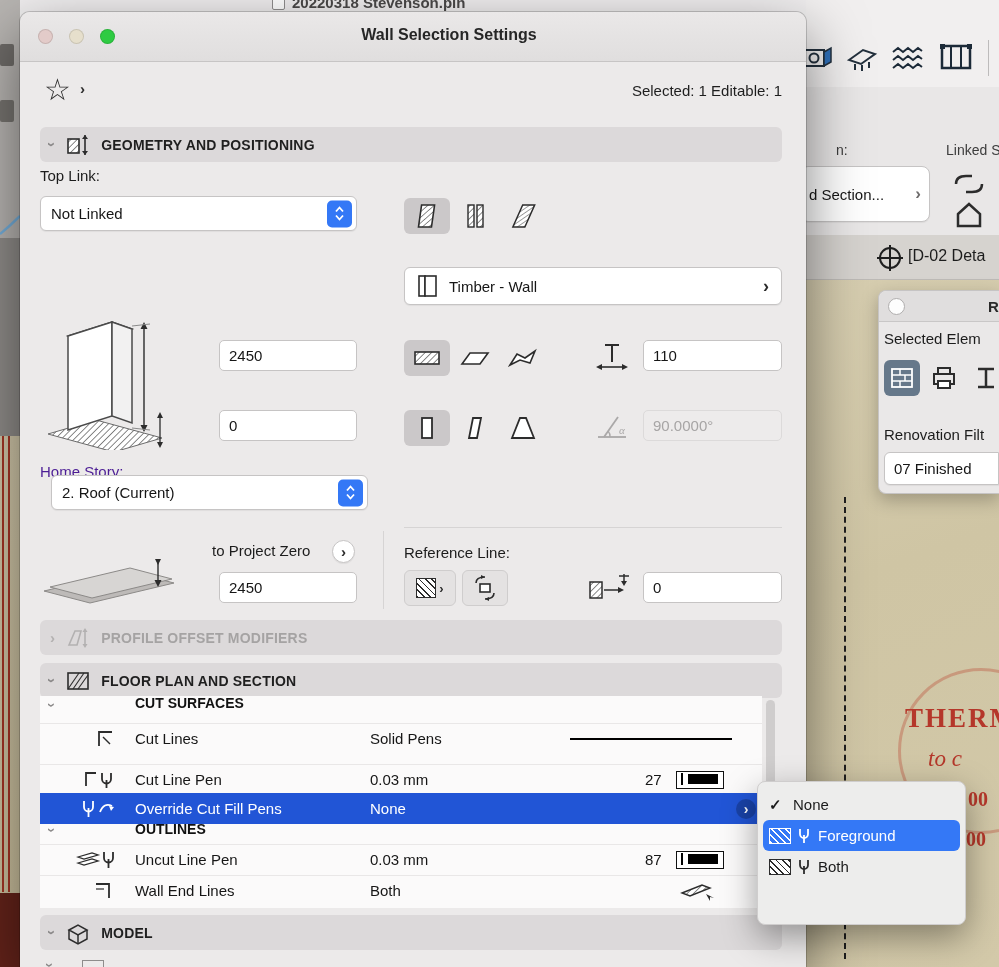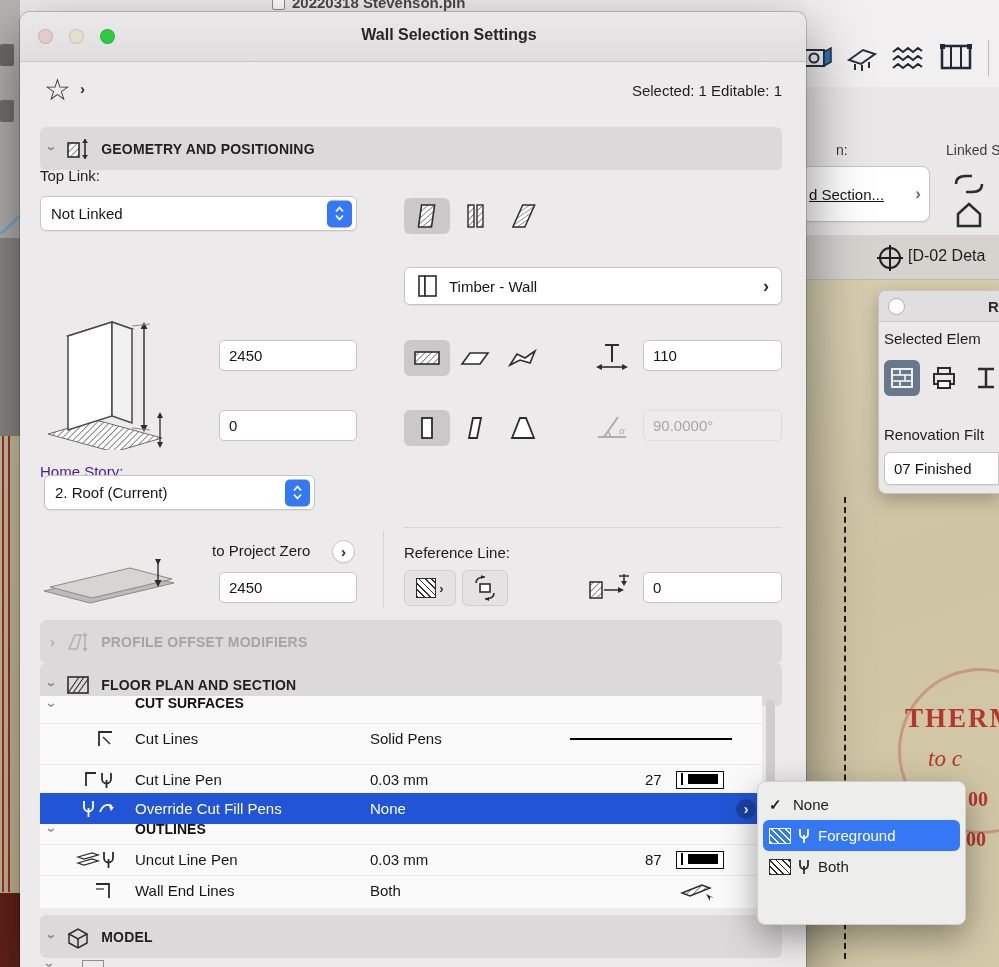--- a/index.html
+++ b/index.html
@@ -9,21 +9,21 @@
   .t{position:absolute;white-space:nowrap;}
   .chev-r{display:inline-block;color:#6e6c6c;font-weight:bold;}
   .chev-d{display:inline-block;transform:rotate(90deg);color:#8a8888;font-weight:bold;}
   
   #dlg{position:absolute;left:20px;top:12px;width:786px;height:955px;background:#eceaea;
        border-radius:10px 10px 0 0;box-shadow:0 22px 60px rgba(0,0,0,.5),0 0 0 1px rgba(0,0,0,.18);}
   .titlebar{position:absolute;left:0;top:0;width:100%;height:50px;border-radius:10px 10px 0 0;
        background:linear-gradient(#eae8e8,#e0dede);border-bottom:1px solid #c7c5c5;box-sizing:border-box;}
   .tl{position:absolute;top:17px;width:15px;height:15px;border-radius:50%;box-shadow:inset 0 0 0 1px rgba(0,0,0,.12);}
   .dlg-title{position:absolute;top:14px;width:100%;text-align:center;font-size:16px;font-weight:bold;color:#262626;padding-left:36px;}
-  .sechdr{position:absolute;left:20px;width:742px;height:43px;background:#dcd9da;border-radius:6px;
+  .sechdr{position:absolute;left:20px;width:742px;height:35px;background:#dcd9da;border-radius:6px;
        display:flex;align-items:center;gap:10px;padding:0 10px;box-sizing:border-box;
        font-weight:bold;font-size:14px;color:#1f1f1f;letter-spacing:.2px;}
   .sechdr.dis{color:#a5a3a3;}
   .fld{position:absolute;background:#fff;border:1px solid #c6c4c4;border-radius:5px;height:31px;
        font-size:15px;color:#161616;display:flex;align-items:center;padding:0 9px;box-sizing:border-box;}
   .fld.dis{background:#edebeb;border-color:#dcdada;color:#a7a5a5;}
   .popupbtn{position:absolute;background:#fff;border:1px solid #c6c4c4;border-radius:6px;height:35px;
        font-size:15px;color:#161616;display:flex;align-items:center;padding:0 10px;box-sizing:border-box;
        box-shadow:0 1px 1px rgba(0,0,0,.06);}
   .stepper{position:absolute;right:4px;top:50%;transform:translateY(-50%);width:25px;height:27px;
@@ -139,21 +139,21 @@
     <line x1="23" y1="6" x2="23" y2="28" stroke="#1c2a38" stroke-width="2"></line>
     <rect x="2" y="4" width="5" height="5" fill="#1c2a38"></rect>
     <rect x="29" y="4" width="5" height="5" fill="#1c2a38"></rect>
   </svg>
   <div class="vr" style="left:988px;top:40px;height:36px;background:#bdbbbb;"></div>
 
   <div id="rpanelTop"></div>
   <div class="t" style="left:836px;top:142px;font-size:14px;color:#3c3c3c;">n:</div>
   <div class="t" style="left:946px;top:142px;font-size:14px;color:#3c3c3c;">Linked S</div>
   <div class="whitebtn" style="left:800px;top:166px;width:130px;height:56px;border-radius:8px;padding:0 8px;">
-    <span style="flex:1;text-decoration:underline;">d Section...</span>
+    <span style="flex:1;">d Section...</span>
     <span class="chev-r" style="font-size:17px;">›</span>
   </div>
   <svg class="abs" style="left:952px;top:170px;" width="34" height="28" viewBox="0 0 34 28">
     <path d="M4,14 q0,-8 10,-8 h6" fill="none" stroke="#2c2c2c" stroke-width="2.5"></path>
     <path d="M30,14 q0,8 -10,8 h-6" fill="none" stroke="#2c2c2c" stroke-width="2.5"></path>
   </svg>
   <svg class="abs" style="left:952px;top:200px;" width="34" height="30" viewBox="0 0 34 30">
     <path d="M6,14 L17,4 L28,14 V26 H6 Z" fill="none" stroke="#2c2c2c" stroke-width="2.5"></path>
   </svg>
 
@@ -331,21 +331,21 @@
       <line x1="6" y1="25" x2="34" y2="25" stroke="#aaa8a8" stroke-width="1.8"></line>
       <line x1="12" y1="25" x2="26" y2="5" stroke="#aaa8a8" stroke-width="1.8"></line>
       <path d="M18,25 a8,8 0 0 0 -2,-6" fill="none" stroke="#aaa8a8" stroke-width="1.4"></path>
       <text x="27" y="22" font-size="11" fill="#aaa8a8" font-family="Liberation Serif,serif" font-style="italic">α</text>
     </svg>
     <div class="fld dis" style="left:623px;top:398px;width:139px;">
       <span>90.0000°</span>
     </div>
 
     <div class="t" style="left:20px;top:440px;font-size:15px;color:#4c1d95;margin-top:11px;">Home Story:</div>
-    <div class="popupbtn" style="left:24px;top:463px;width:271px;">
+    <div class="popupbtn" style="left:31px;top:463px;width:317px;">
       <span>2. Roof (Current)</span>
       <span class="stepper">
         <svg width="11" height="18" viewBox="0 0 11 18">
             <path d="M2,7 L5.5,3 L9,7" fill="none" stroke="#fff" stroke-width="1.8"></path>
             <path d="M2,11 L5.5,15 L9,11" fill="none" stroke="#fff" stroke-width="1.8"></path>
           </svg>
       </span>
     </div>
 
     <div class="hr" style="left:384px;top:515px;width:378px;"></div>

